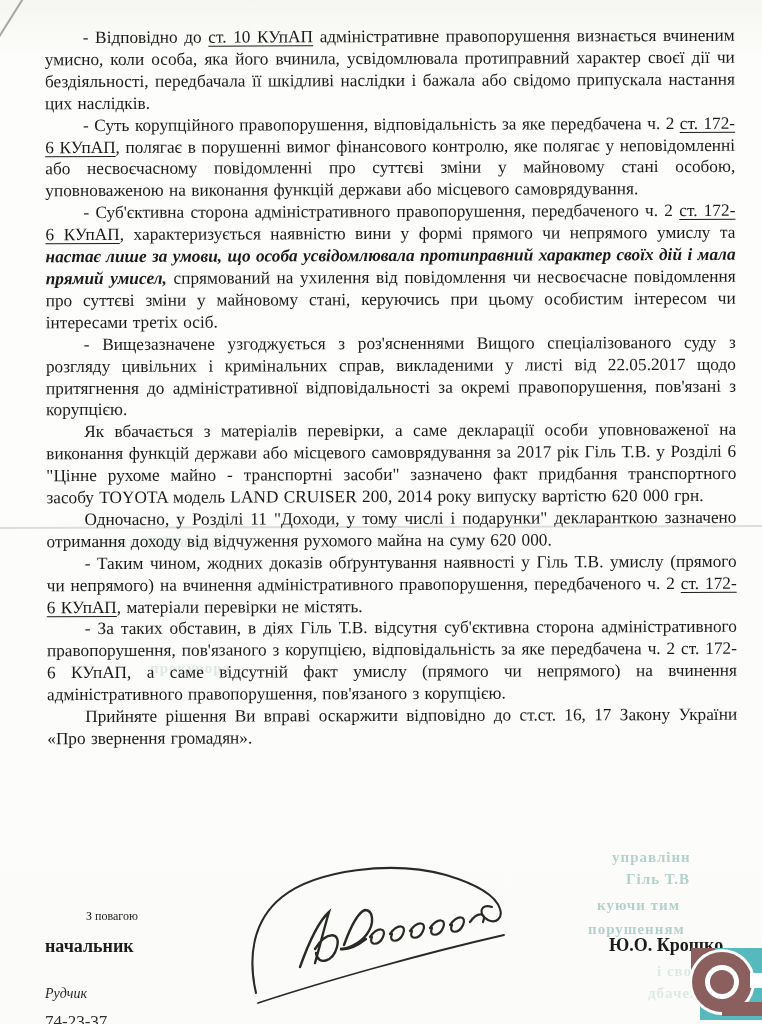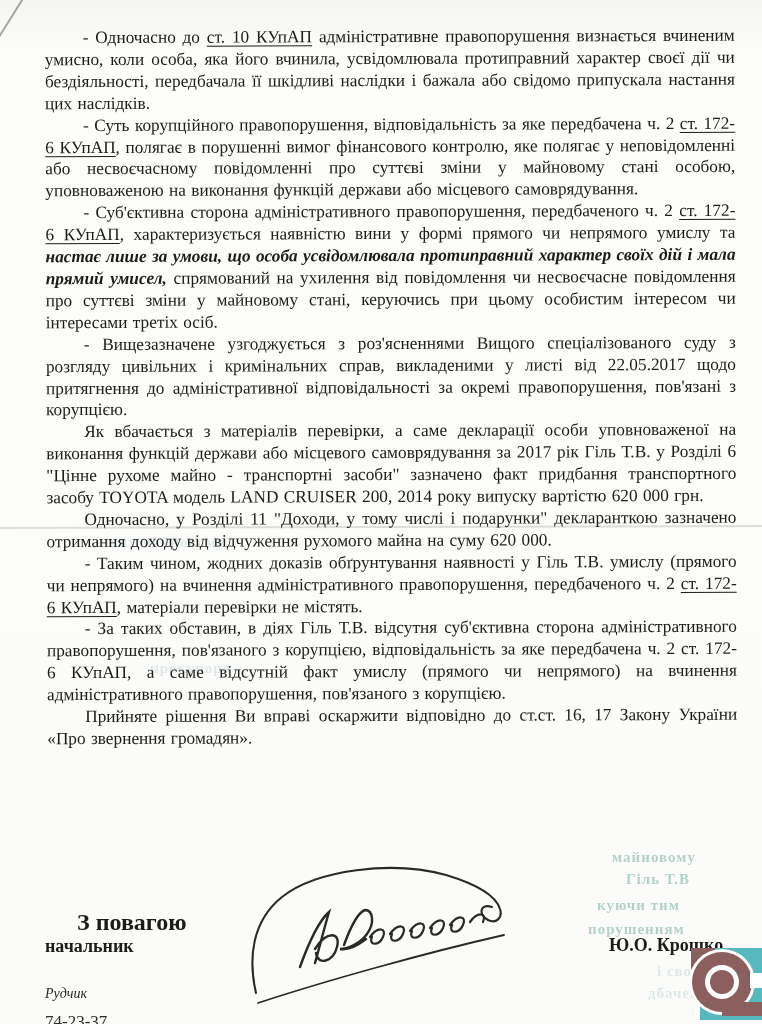--- a/index.html
+++ b/index.html
@@ -12,21 +12,21 @@
   
   .textblock {
     position:absolute; left:46px; top:26px; width:690px;
     font-size:17.3px; line-height:21.9px; color:#1b1b19;
     text-align:justify; transform:rotate(-0.2deg); word-spacing:1px;
   }
   .textblock p { text-indent:38px; margin:0; }
   .textblock span.u { text-decoration:underline; text-underline-offset:3px; }
   .textblock span.bi { font-weight:bold; font-style:italic; }
   
-  .closing-regards { position:absolute; left:77px; top:909px; font-size:24px; font-weight:bold; color:#1b1b19; }
+  .closing-regards { position:absolute; left:86px; top:909px; font-size:12px; font-weight:normal; color:#1b1b19; }
   .closing-position { position:absolute; left:45px; top:936px; font-size:18px; font-weight:bold; color:#1b1b19;text-align:center; }
   .closing-signer { position:absolute; left:609px; top:935px; font-size:18px; font-weight:bold; color:#1b1b19; white-space:nowrap; }
   .footer-executor { position:absolute; left:45px; top:986px; font-size:14px; font-style:italic; color:#262624; }
   .footer-phone { position:absolute; left:45px; top:1012px; font-size:17px; color:#2c2c2a; }
   
   .signature { position:absolute; left:240px; top:853px; width:280px; height:160px; }
   
   .watermark-logo { position:absolute; left:691px; top:940px; width:71px; height:84px; }
   
   .corner-line {
@@ -47,33 +47,33 @@
 </style>
 </head>
 <body>
 
 <div class="page">
 
   <div class="corner-line"></div>
   <div class="scan-streak"></div>
 
   <div class="bleed-layer">
-      <span class="bleed" style="left: 612px; top: 849px;">майновому</span>
+      <span class="bleed" style="left: 612px; top: 849px;">управлінн</span>
       <span class="bleed" style="left: 626px; top: 871px;">Гіль Т.В</span>
       <span class="bleed" style="left: 597px; top: 897px;">куючи тим</span>
       <span class="bleed" style="left: 588px; top: 921px;">порушенням</span>
       <span class="bleed" style="left: 698px; top: 945px;">від</span>
       <span class="bleed light" style="left: 632px; top: 963px; margin-left: 25px;">і свобод</span>
       <span class="bleed light" style="left: 648px; top: 985px;">дбачен</span>
       <span class="bleed light" style="left: 150px; top: 660px;">прокурора</span>
       <span class="bleed light" style="left: 95px; top: 534px;">нших майновому</span>
     </div>
 
   <div class="textblock">
-      <p><span>- Одночасно до </span><span class="u">ст. 10 КУпАП</span><span> адміністративне правопорушення визнається вчиненим умисно, коли особа, яка його вчинила, усвідомлювала протиправний характер своєї дії чи бездіяльності, передбачала її шкідливі наслідки і бажала або свідомо припускала настання цих наслідків.</span></p>
+      <p><span>- Відповідно до </span><span class="u">ст. 10 КУпАП</span><span> адміністративне правопорушення визнається вчиненим умисно, коли особа, яка його вчинила, усвідомлювала протиправний характер своєї дії чи бездіяльності, передбачала її шкідливі наслідки і бажала або свідомо припускала настання цих наслідків.</span></p>
       <p><span>- Суть корупційного правопорушення, відповідальність за яке передбачена ч. 2 </span><span class="u">ст. 172-6 КУпАП</span><span>, полягає в порушенні вимог фінансового контролю, яке полягає у неповідомленні або несвоєчасному повідомленні про суттєві зміни у майновому стані особою, уповноваженою на виконання функцій держави або місцевого самоврядування.</span></p>
       <p><span>- Суб'єктивна сторона адміністративного правопорушення, передбаченого ч. 2 </span><span class="u">ст. 172-6 КУпАП</span><span>, характеризується наявністю вини у формі прямого чи непрямого умислу та </span><span class="bi">настає лише за умови, що особа усвідомлювала протиправний характер своїх дій і мала прямий умисел,</span><span> спрямований на ухилення від повідомлення чи несвоєчасне повідомлення про суттєві зміни у майновому стані, керуючись при цьому особистим інтересом чи інтересами третіх осіб.</span></p>
       <p><span>- Вищезазначене узгоджується з роз'ясненнями Вищого спеціалізованого суду з розгляду цивільних і кримінальних справ, викладеними у листі від 22.05.2017 щодо притягнення до адміністративної відповідальності за окремі правопорушення, пов'язані з корупцією.</span></p>
       <p><span>Як вбачається з матеріалів перевірки, а саме декларації особи уповноваженої на виконання функцій держави або місцевого самоврядування за 2017 рік Гіль Т.В. у Розділі 6 "Цінне рухоме майно - транспортні засоби" зазначено факт придбання транспортного засобу TOYOTA модель LAND CRUISER 200, 2014 року випуску вартістю 620 000 грн.</span></p>
       <p><span>Одночасно, у Розділі 11 "Доходи, у тому числі і подарунки" декларанткою зазначено отримання доходу від відчуження рухомого майна на суму 620 000.</span></p>
       <p><span>- Таким чином, жодних доказів обґрунтування наявності у Гіль Т.В. умислу (прямого чи непрямого) на вчинення адміністративного правопорушення, передбаченого ч. 2 </span><span class="u">ст. 172-6 КУпАП</span><span>, матеріали перевірки не містять.</span></p>
       <p><span>- За таких обставин, в діях Гіль Т.В. відсутня суб'єктивна сторона адміністративного правопорушення, пов'язаного з корупцією, відповідальність за яке передбачена ч. 2 ст. 172-6 КУпАП, а саме відсутній факт умислу (прямого чи непрямого) на вчинення адміністративного правопорушення, пов'язаного з корупцією.</span></p>
       <p><span>Прийняте рішення Ви вправі оскаржити відповідно до ст.ст. 16, 17 Закону України «Про звернення громадян».</span></p>
     </div>
 

